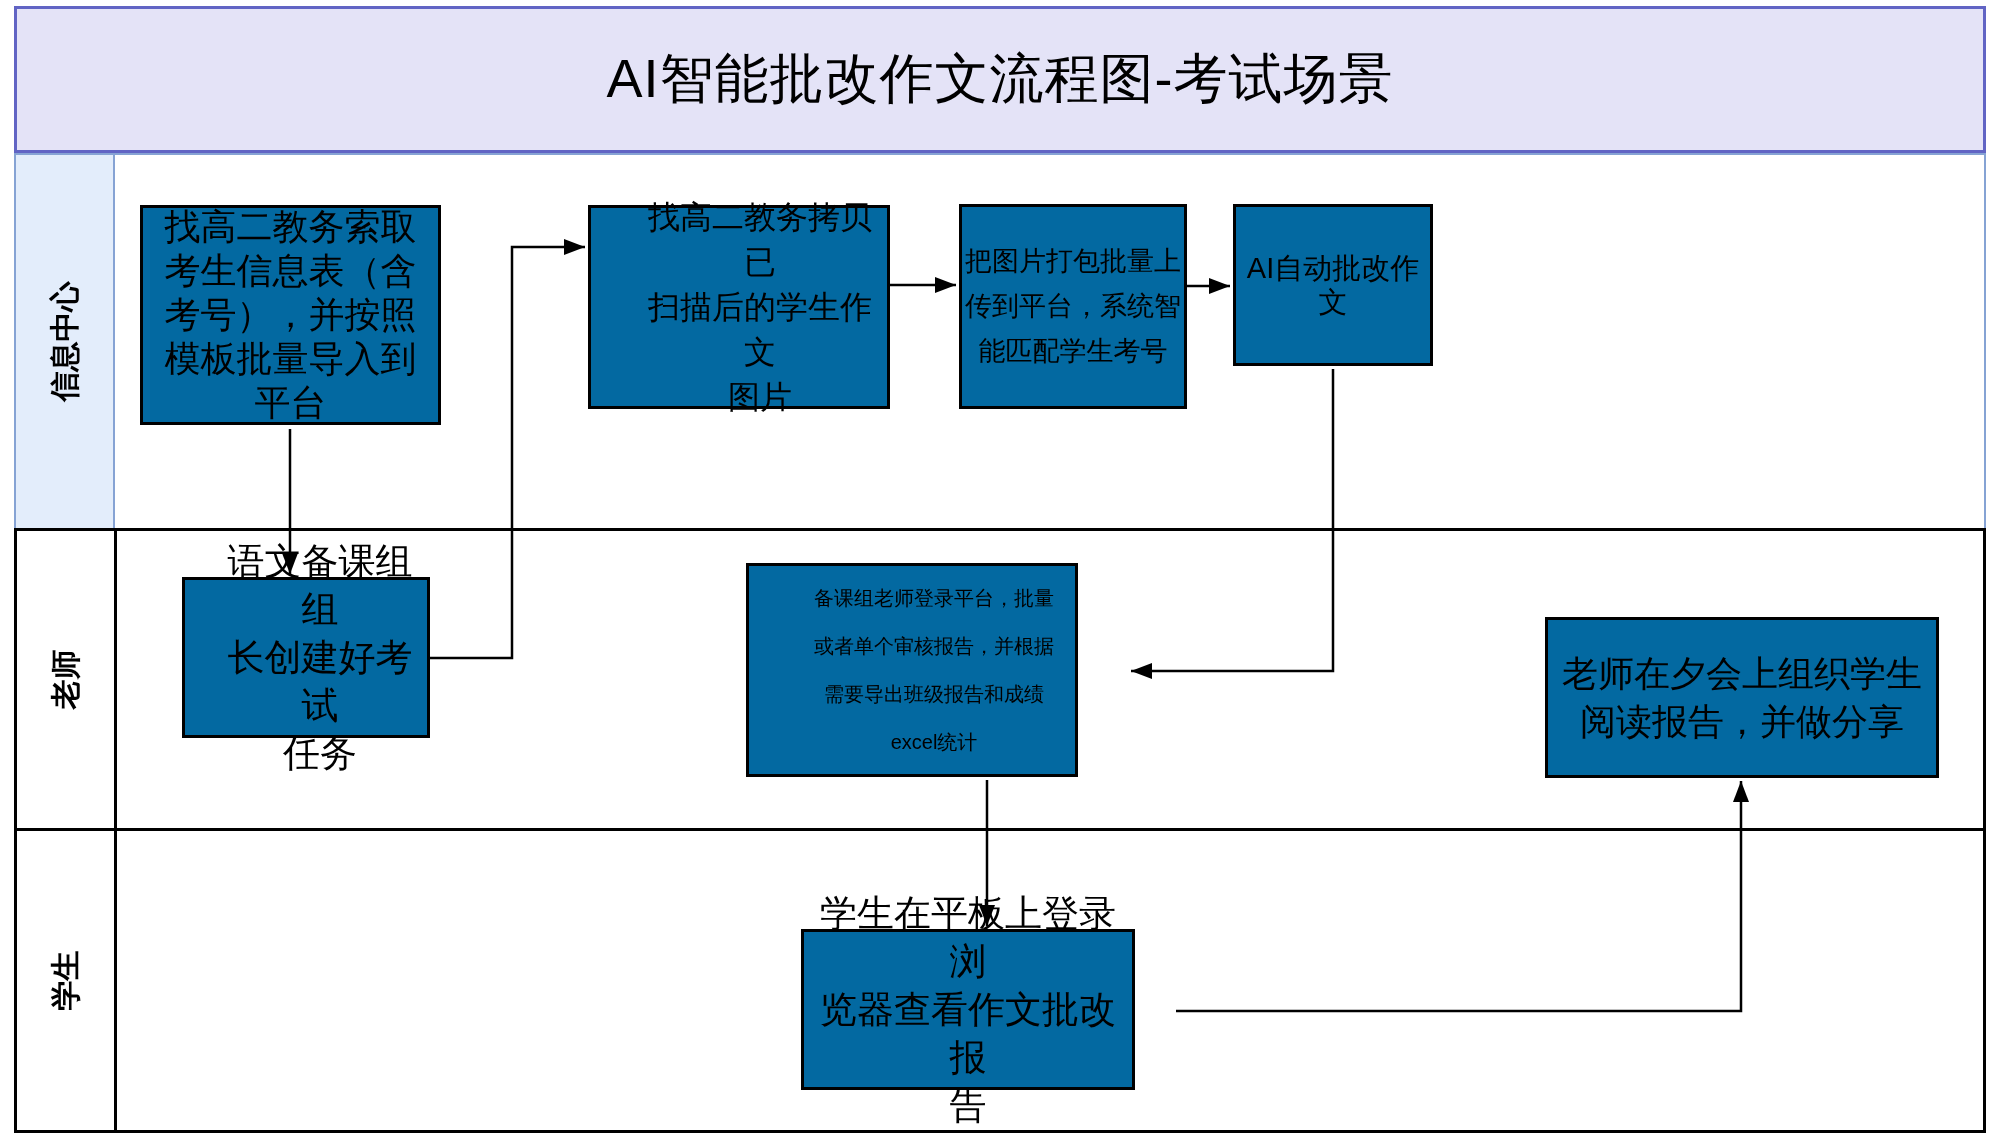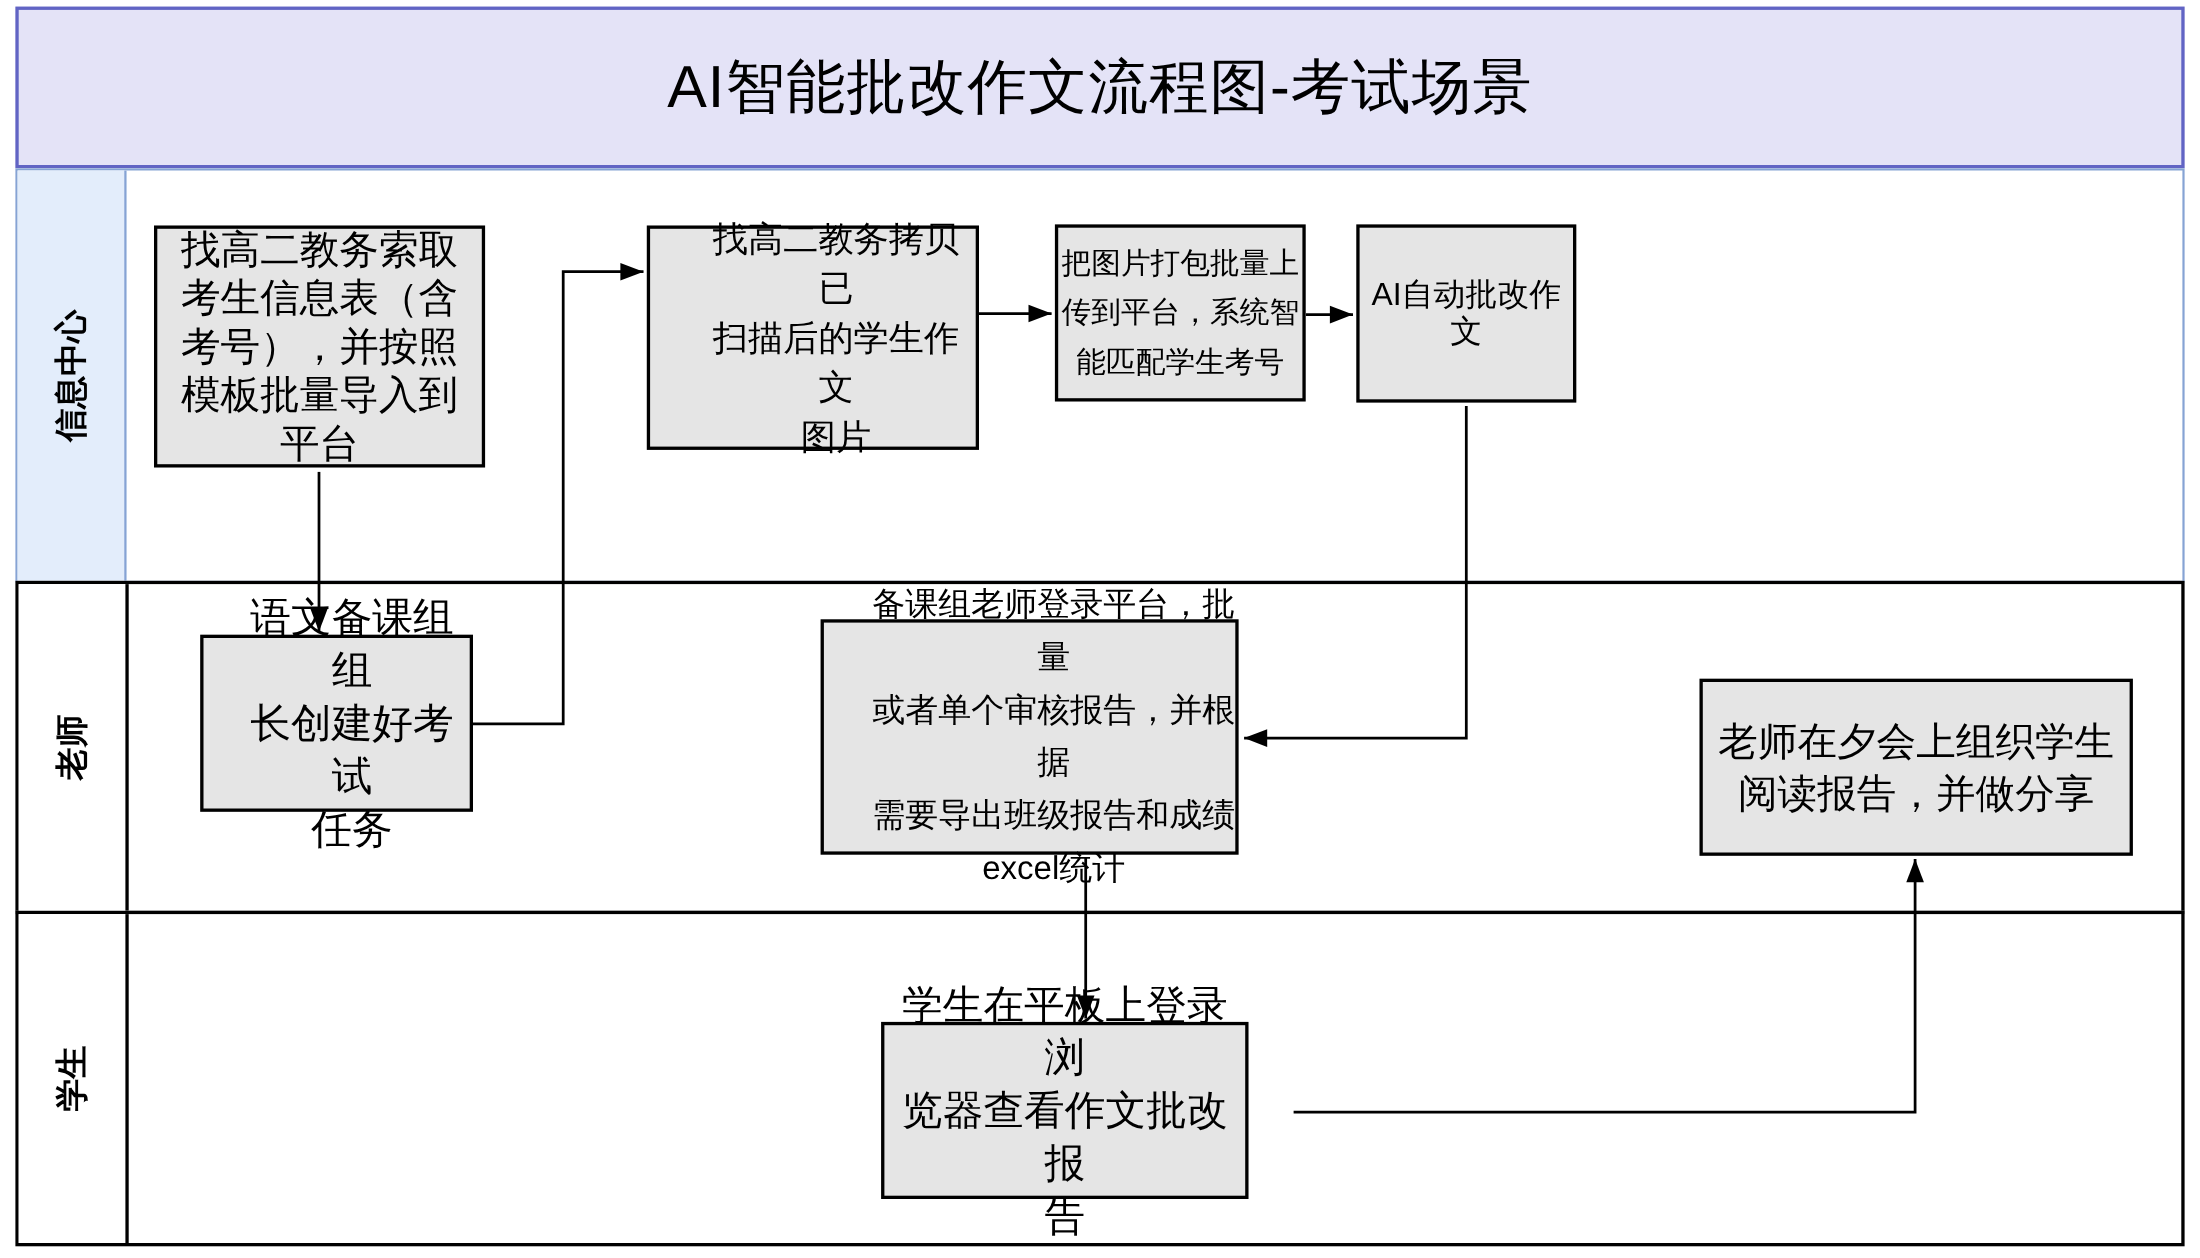--- a/index.html
+++ b/index.html
@@ -30,30 +30,30 @@
   .lane-teacher .lane-label{background:#ffffff;border-right:3px solid #000;}
   .lane-student .lane-label{background:#ffffff;border-right:3px solid #000;}
   .lane-label span{
     transform:rotate(-90deg);white-space:nowrap;
     font-size:30px;font-weight:bold;
   }
   .lane-body{flex:1 1 auto;}
 
   
   .node{
-    background:#e5e5e5;border:3px solid #000;
+    background:#0369a1;border:3px solid #000;
     display:flex;align-items:center;justify-content:center;
     text-align:center;white-space:pre-line;
   }
   .n1{left:140px;top:205px;width:301px;height:220px;font-size:36px;line-height:44px;}
   .n2{left:588px;top:205px;width:302px;height:204px;font-size:32px;line-height:45px;padding-left:42px;}
-  .n3{left:959px;top:204px;width:228px;height:161px;font-size:27px;line-height:45px;padding:2px;}
+  .n3{left:959px;top:204px;width:228px;height:205px;font-size:27px;line-height:45px;padding:2px;}
   .n4{left:1233px;top:204px;width:200px;height:162px;font-size:29px;line-height:34px;}
   .n5{left:182px;top:577px;width:248px;height:161px;font-size:37px;line-height:48px;padding-left:28px;}
-  .n6{left:746px;top:563px;width:380px;height:214px;font-size:30px;line-height:48px;padding-left:44px;}
+  .n6{left:746px;top:563px;width:332px;height:214px;font-size:20px;line-height:48px;padding-left:44px;}
   .n7{left:1545px;top:617px;width:394px;height:161px;font-size:36px;line-height:48px;}
   .n8{left:801px;top:929px;width:334px;height:161px;font-size:37px;line-height:48px;}
 
   
   svg.edges{position:absolute;left:0;top:0;width:2000px;height:1144px;pointer-events:none;}
   svg.edges polyline{fill:none;stroke:#000;stroke-width:2.5;}
 </style>
 </head>
 <body>
 

